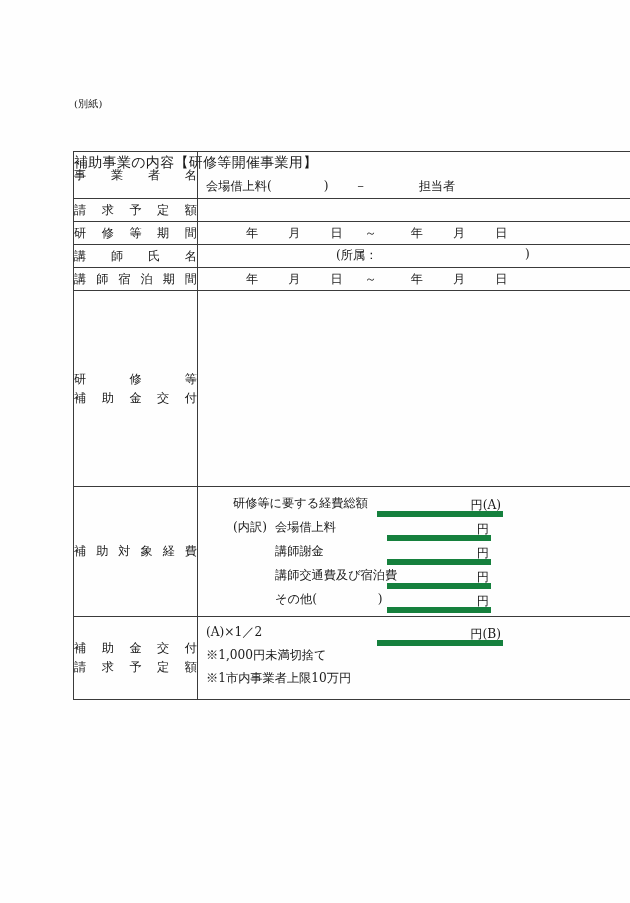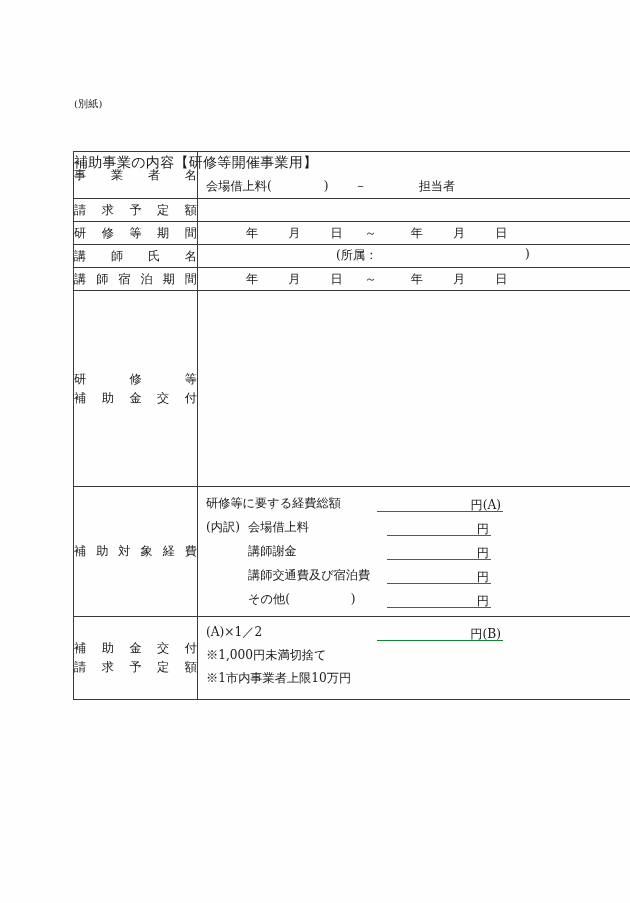--- a/index.html
+++ b/index.html
@@ -143,28 +143,29 @@
   }
   .keihi-row {
     position: relative;
     height: 24px;
     white-space: nowrap;
   }
   .keihi-text {
     position: absolute;
     top: 2px;
     font-size: 12.2px;
+    margin-left: 27px;
   }
   .k-t0 { left: 8px; }
   .k-bkt { left: 8px; }
   .k-sub { left: 50px; }
 
   .amt-line {
     position: absolute;
-    border-bottom: 1px solid #15803d;
+    border-bottom: 6px solid #15803d;
     height: 17px;
   }
   .amt-main {
     left: 179px;
     width: 126px;
     top: 1px;
   }
   .amt-sub {
     left: 189px;
     width: 104px;

